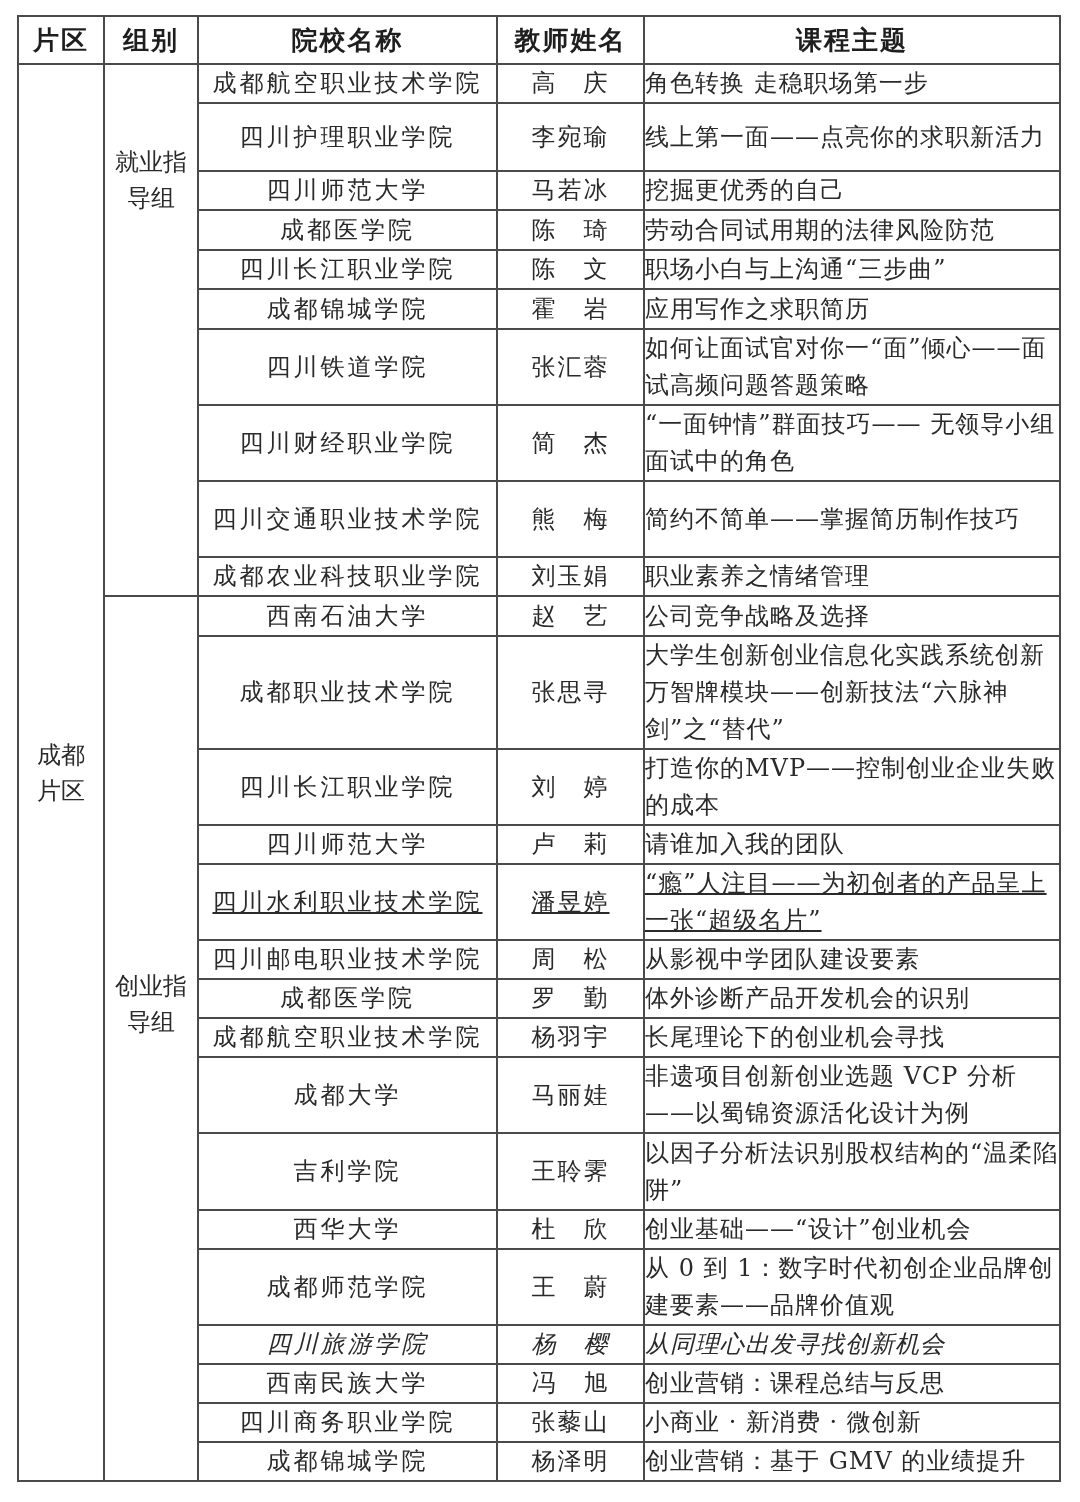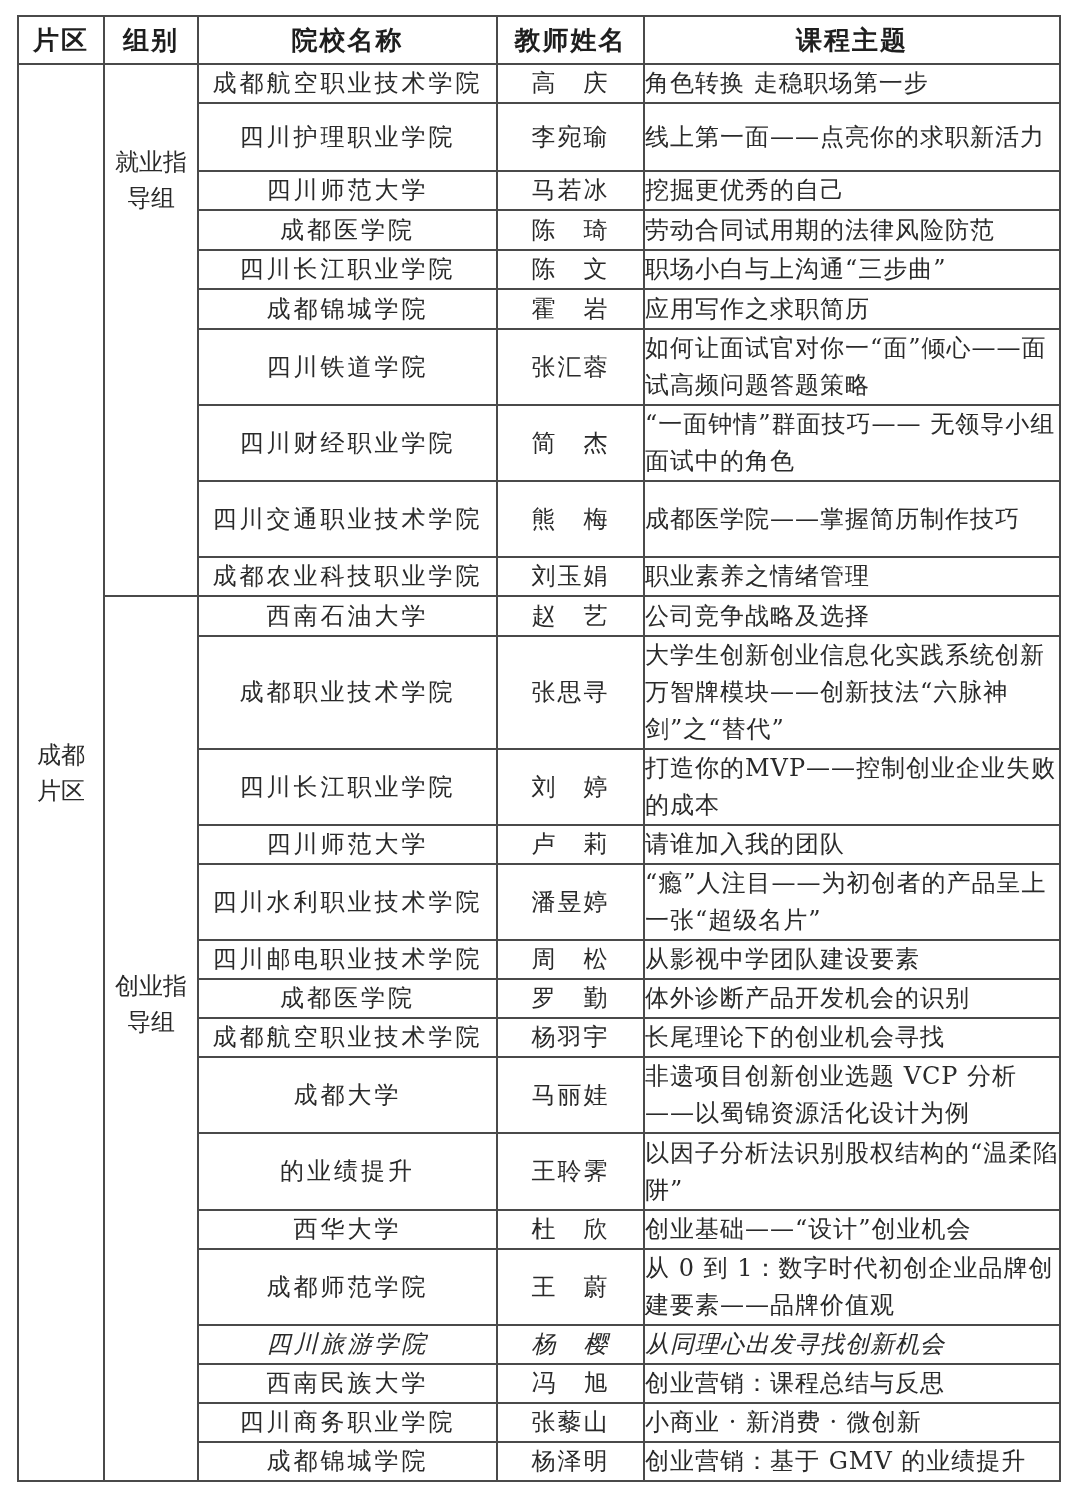--- a/index.html
+++ b/index.html
@@ -83,21 +83,21 @@
         <td class="c-topic">如何让面试官对你一“面”倾心——面试高频问题答题策略</td>
       </tr>
       <tr style="height: 76px;">
         <td class="c-school">四川财经职业学院</td>
         <td class="c-teacher">简　杰</td>
         <td class="c-topic">“一面钟情”群面技巧—— 无领导小组面试中的角色</td>
       </tr>
       <tr style="height: 76px;">
         <td class="c-school">四川交通职业技术学院</td>
         <td class="c-teacher">熊　梅</td>
-        <td class="c-topic">成都医学院——掌握简历制作技巧</td>
+        <td class="c-topic">简约不简单——掌握简历制作技巧</td>
       </tr>
       <tr style="height: 24px;">
         <td class="c-school">成都农业科技职业学院</td>
         <td class="c-teacher">刘玉娟</td>
         <td class="c-topic">职业素养之情绪管理</td>
       </tr>
       <tr style="height: 40px;">
         <td class="c-group" rowspan="16">
           <div style="position: relative; top: -35px;">
             <div>创业指</div>
@@ -116,21 +116,21 @@
       <tr style="height: 76px;">
         <td class="c-school">四川长江职业学院</td>
         <td class="c-teacher">刘　婷</td>
         <td class="c-topic">打造你的MVP——控制创业企业失败的成本</td>
       </tr>
       <tr style="height: 39px;">
         <td class="c-school">四川师范大学</td>
         <td class="c-teacher">卢　莉</td>
         <td class="c-topic">请谁加入我的团队</td>
       </tr>
-      <tr style="height: 64px;">
+      <tr style="height: 64px; text-decoration: underline;">
         <td class="c-school">四川水利职业技术学院</td>
         <td class="c-teacher">潘昱婷</td>
         <td class="c-topic">“瘾”人注目——为初创者的产品呈上一张“超级名片”</td>
       </tr>
       <tr style="height: 39px; border-radius: 19px;">
         <td class="c-school">四川邮电职业技术学院</td>
         <td class="c-teacher">周　松</td>
         <td class="c-topic">从影视中学团队建设要素</td>
       </tr>
       <tr style="height: 39px;">
@@ -142,21 +142,21 @@
         <td class="c-school">成都航空职业技术学院</td>
         <td class="c-teacher">杨羽宇</td>
         <td class="c-topic">长尾理论下的创业机会寻找</td>
       </tr>
       <tr style="height: 76px;">
         <td class="c-school">成都大学</td>
         <td class="c-teacher">马丽娃</td>
         <td class="c-topic">非遗项目创新创业选题 VCP 分析——以蜀锦资源活化设计为例</td>
       </tr>
       <tr style="height: 77px;">
-        <td class="c-school">的业绩提升</td>
+        <td class="c-school">吉利学院</td>
         <td class="c-teacher">王聆霁</td>
         <td class="c-topic">以因子分析法识别股权结构的“温柔陷阱”</td>
       </tr>
       <tr style="height: 39px;">
         <td class="c-school">西华大学</td>
         <td class="c-teacher">杜　欣</td>
         <td class="c-topic">创业基础——“设计”创业机会</td>
       </tr>
       <tr style="height: 76px;">
         <td class="c-school">成都师范学院</td>

